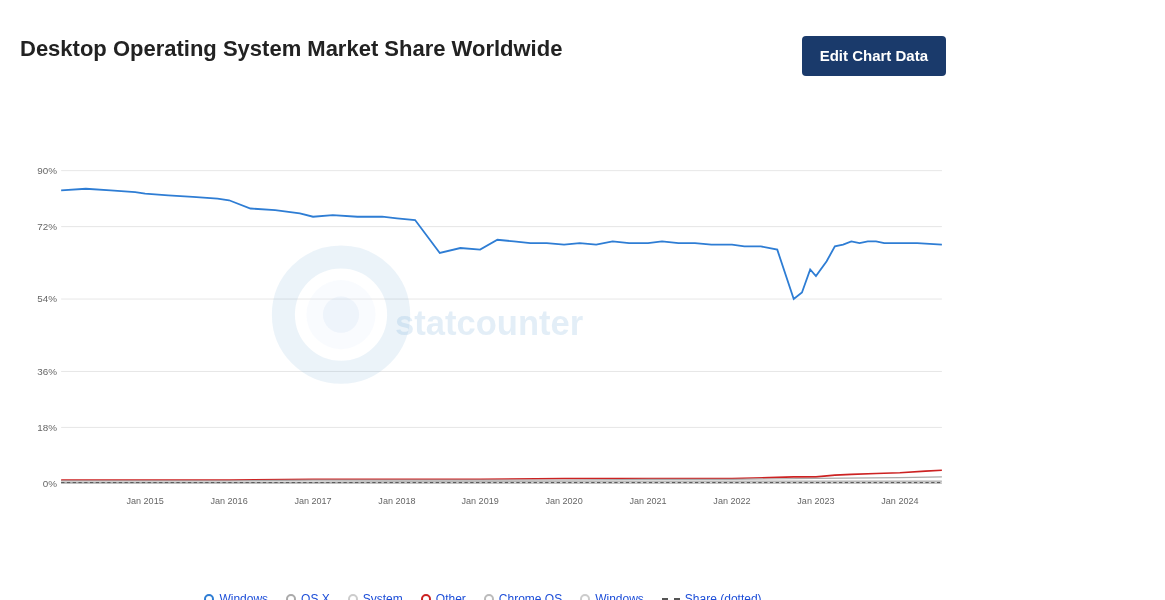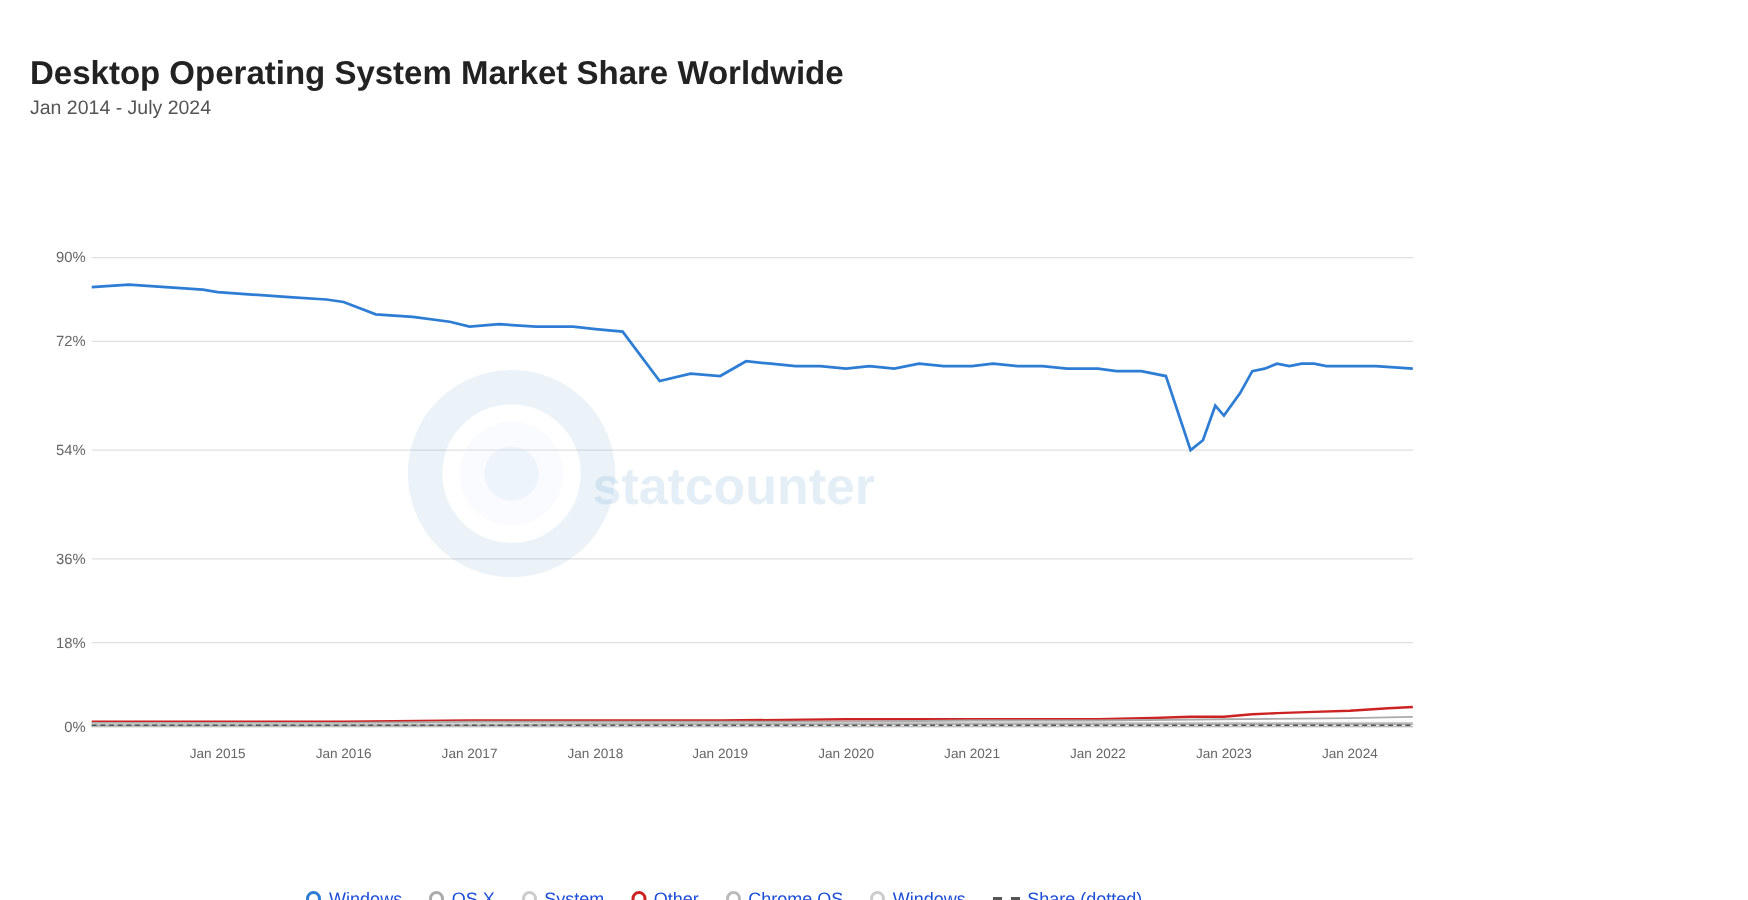--- a/index.html
+++ b/index.html
@@ -91,22 +91,22 @@
       display: inline-block;
     }
   </style>
 </head>
 <body>
 
 <div class="container">
   <div class="header">
     <div class="title-block">
       <div class="chart-title">Desktop Operating System Market Share Worldwide</div>
-      <div class="chart-subtitle">Jan 2014 - July 2024</div>
     </div>
+    <button class="edit-btn">Edit Chart Data</button>
   </div>
 
   <div class="chart-area">
     <div class="chart-svg-wrap">
       <svg class="main-chart" viewBox="0 0 1125 440" xmlns="http://www.w3.org/2000/svg">
 
         <rect x="50" y="0" width="1070" height="400" fill="white"></rect>
 
         <line x1="50" y1="20" x2="1120" y2="20" stroke="#e0e0e0" stroke-width="1"></line>
         <line x1="50" y1="88" x2="1120" y2="88" stroke="#e0e0e0" stroke-width="1"></line>

